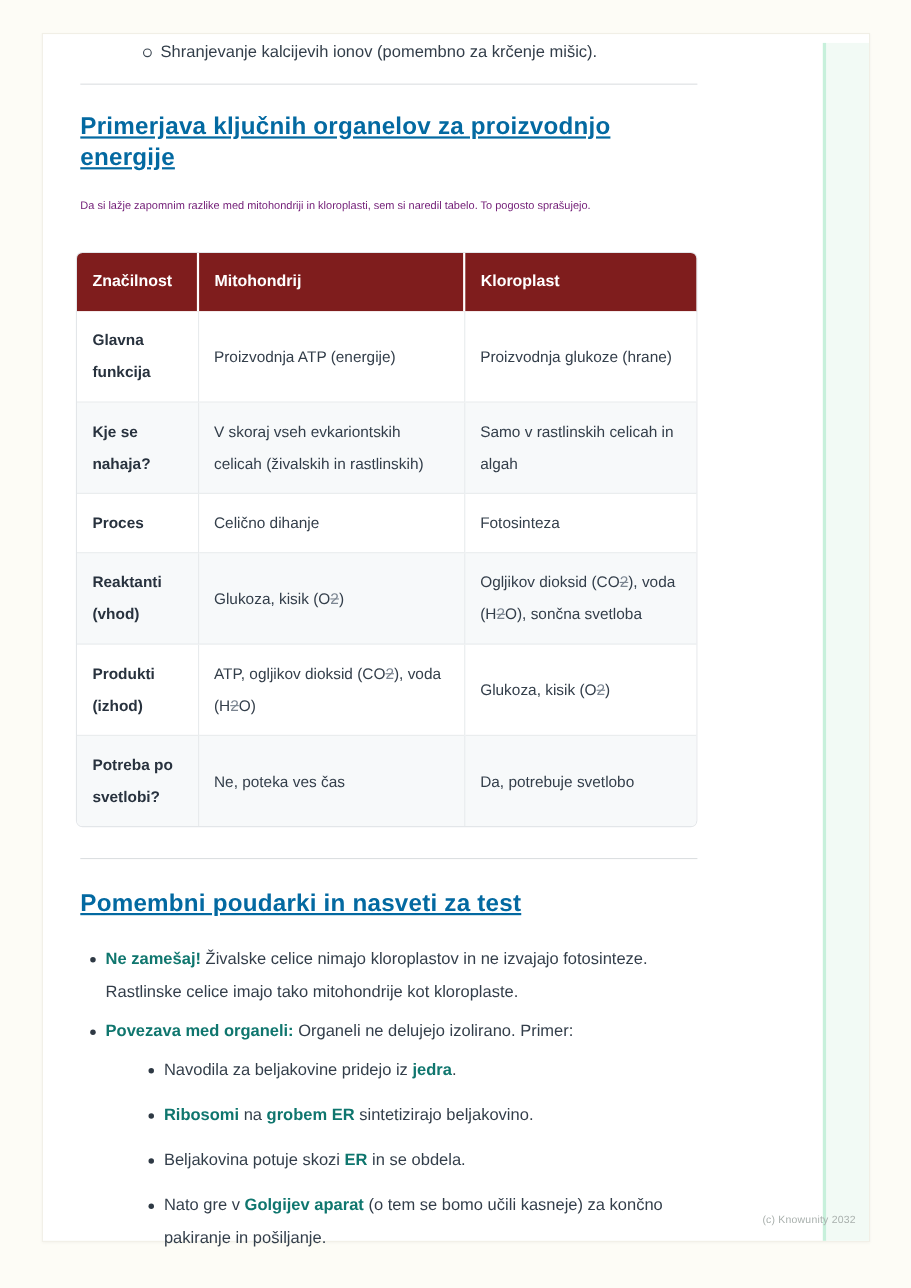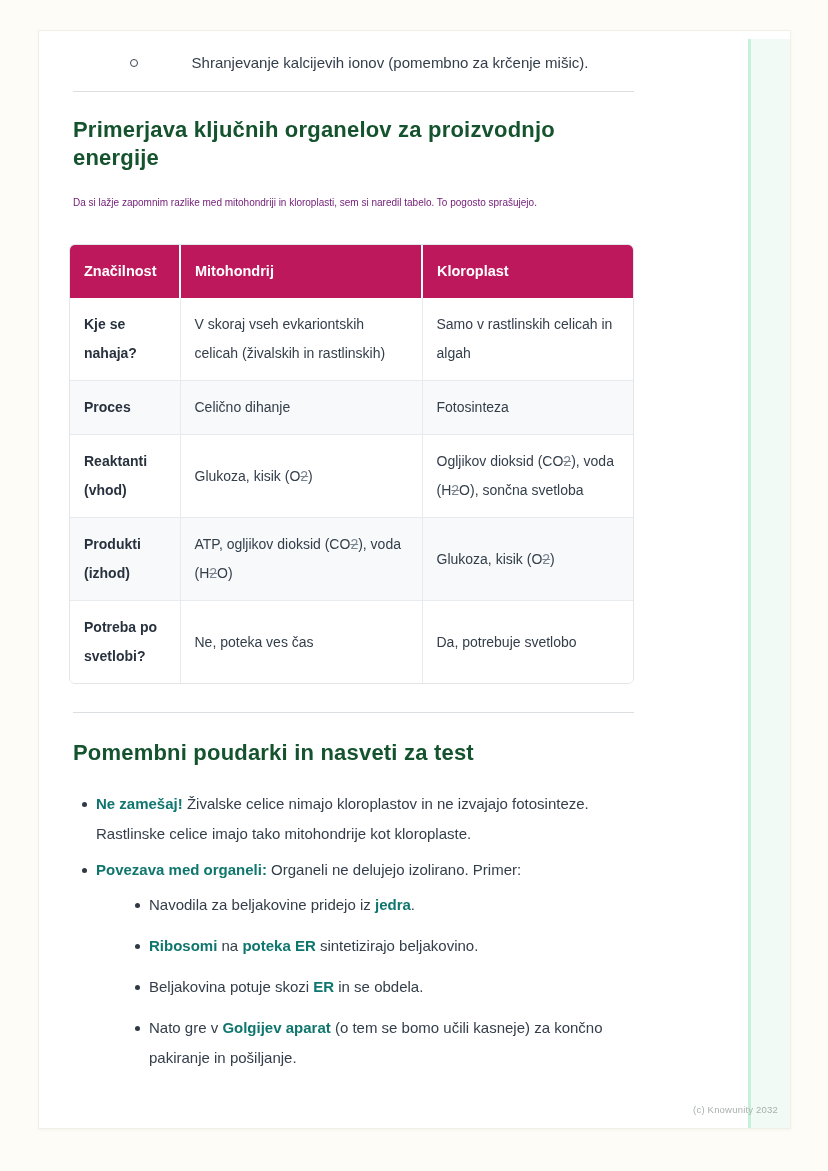--- a/index.html
+++ b/index.html
@@ -20,53 +20,53 @@
   }
   .accent-line{
     position:absolute;left:709px;top:8px;bottom:0;width:3px;
     background:#c7f0db;
   }
   .content{
     position:absolute;left:34px;top:0;width:561px;
   }
   
   .top-bullet{
-    position:relative;margin-top:18px;padding-left:73px;
-    font-size:15px;line-height:28px;text-align:center;
+    position:relative;margin-top:3px;padding-left:73px;
+    font-size:15px;line-height:28px;
   }
   .top-bullet .circle{
     position:absolute;left:57px;top:10px;width:6px;height:6px;
     border:1.5px solid #3a4550;border-radius:50%;background:transparent;
   }
   hr.rule{
     border:none;border-top:1px solid #dcdfe1;margin:14px 0 0 0;
   }
   h2.section-title{
     margin:24px 0 16px 0;font-size:22px;line-height:28px;
-    font-weight:bold;color:#14532d;letter-spacing:0.2px;
+    font-weight:bold;color:#0369a1;letter-spacing:0.2px;text-decoration:underline;
   }
   p.intro{
     margin:0;font-size:10px;line-height:30px;text-align:justify;color:#701a75;
   }
   
   .table-wrap{
     margin:26px 0 0 -4px;width:565px;
     border:1px solid #e3e6e9;border-radius:6px;overflow:hidden;
     box-sizing:border-box;
   }
   table.cmp{
     border-collapse:collapse;width:100%;table-layout:fixed;
   }
   table.cmp th, table.cmp td{
     text-align:left;vertical-align:middle;
     font-size:14px;line-height:29px;padding:12px 14px;
     box-sizing:border-box;
   }
   table.cmp thead th{
-    background:#be185d;color:#ffffff;font-weight:bold;font-size:14.5px;
+    background:#7f1d1d;color:#ffffff;font-weight:bold;font-size:14.5px;
     line-height:23px;padding:15px 14px;
   }
   table.cmp thead th + th{border-left:2px solid #ffffff;}
   table.cmp col.c1{width:110px;}
   table.cmp col.c2{width:242px;}
   table.cmp col.c3{width:213px;}
   table.cmp tbody tr{background:#ffffff;}
   table.cmp tbody tr:nth-child(even){background:#f7f9fa;}
   table.cmp tbody tr + tr th, table.cmp tbody tr + tr td{border-top:1px solid #e8ebed;}
   table.cmp tbody td{border-left:1px solid #e8ebed;}
@@ -116,20 +116,25 @@
           </colgroup>
         <thead>
           <tr>
             <th>Značilnost</th>
             <th>Mitohondrij</th>
             <th>Kloroplast</th>
           </tr>
         </thead>
         <tbody>
             <tr>
+              <th class="feature">Glavna funkcija</th>
+              <td><span>Proizvodnja ATP (energije)</span></td>
+              <td><span>Proizvodnja glukoze (hrane)</span></td>
+            </tr>
+            <tr>
               <th class="feature">Kje se nahaja?</th>
               <td><span>V skoraj vseh evkariontskih celicah (živalskih in rastlinskih)</span></td>
               <td><span>Samo v rastlinskih celicah in algah</span></td>
             </tr>
             <tr>
               <th class="feature">Proces</th>
               <td><span>Celično dihanje</span></td>
               <td><span>Fotosinteza</span></td>
             </tr>
             <tr>
@@ -152,21 +157,21 @@
     </div>
 
     <hr class="rule" style="margin-top:28px;">
 
     <h2 class="section-title" style="margin-top:26px;">Pomembni poudarki in nasveti za test</h2>
 
     <ul class="tips">
         <li><span class="b">Ne zamešaj!</span><span> Živalske celice nimajo kloroplastov in ne izvajajo fotosinteze. Rastlinske celice imajo tako mitohondrije kot kloroplaste.</span></li>
         <li><span class="b">Povezava med organeli:</span><span> Organeli ne delujejo izolirano. Primer:</span><ul>
             <li><span>Navodila za beljakovine pridejo iz </span><span class="b">jedra</span><span>.</span></li>
-            <li><span class="b">Ribosomi</span><span> na </span><span class="b">poteka ER</span><span> sintetizirajo beljakovino.</span></li>
+            <li><span class="b">Ribosomi</span><span> na </span><span class="b">grobem ER</span><span> sintetizirajo beljakovino.</span></li>
             <li><span>Beljakovina potuje skozi </span><span class="b">ER</span><span> in se obdela.</span></li>
             <li><span>Nato gre v </span><span class="b">Golgijev aparat</span><span> (o tem se bomo učili kasneje) za končno pakiranje in pošiljanje.</span></li>
           </ul></li>
       </ul>
   </div>
 
   <div class="footer-note">(c) Knowunity 2032</div>
 </div>
 
 </body></html>

